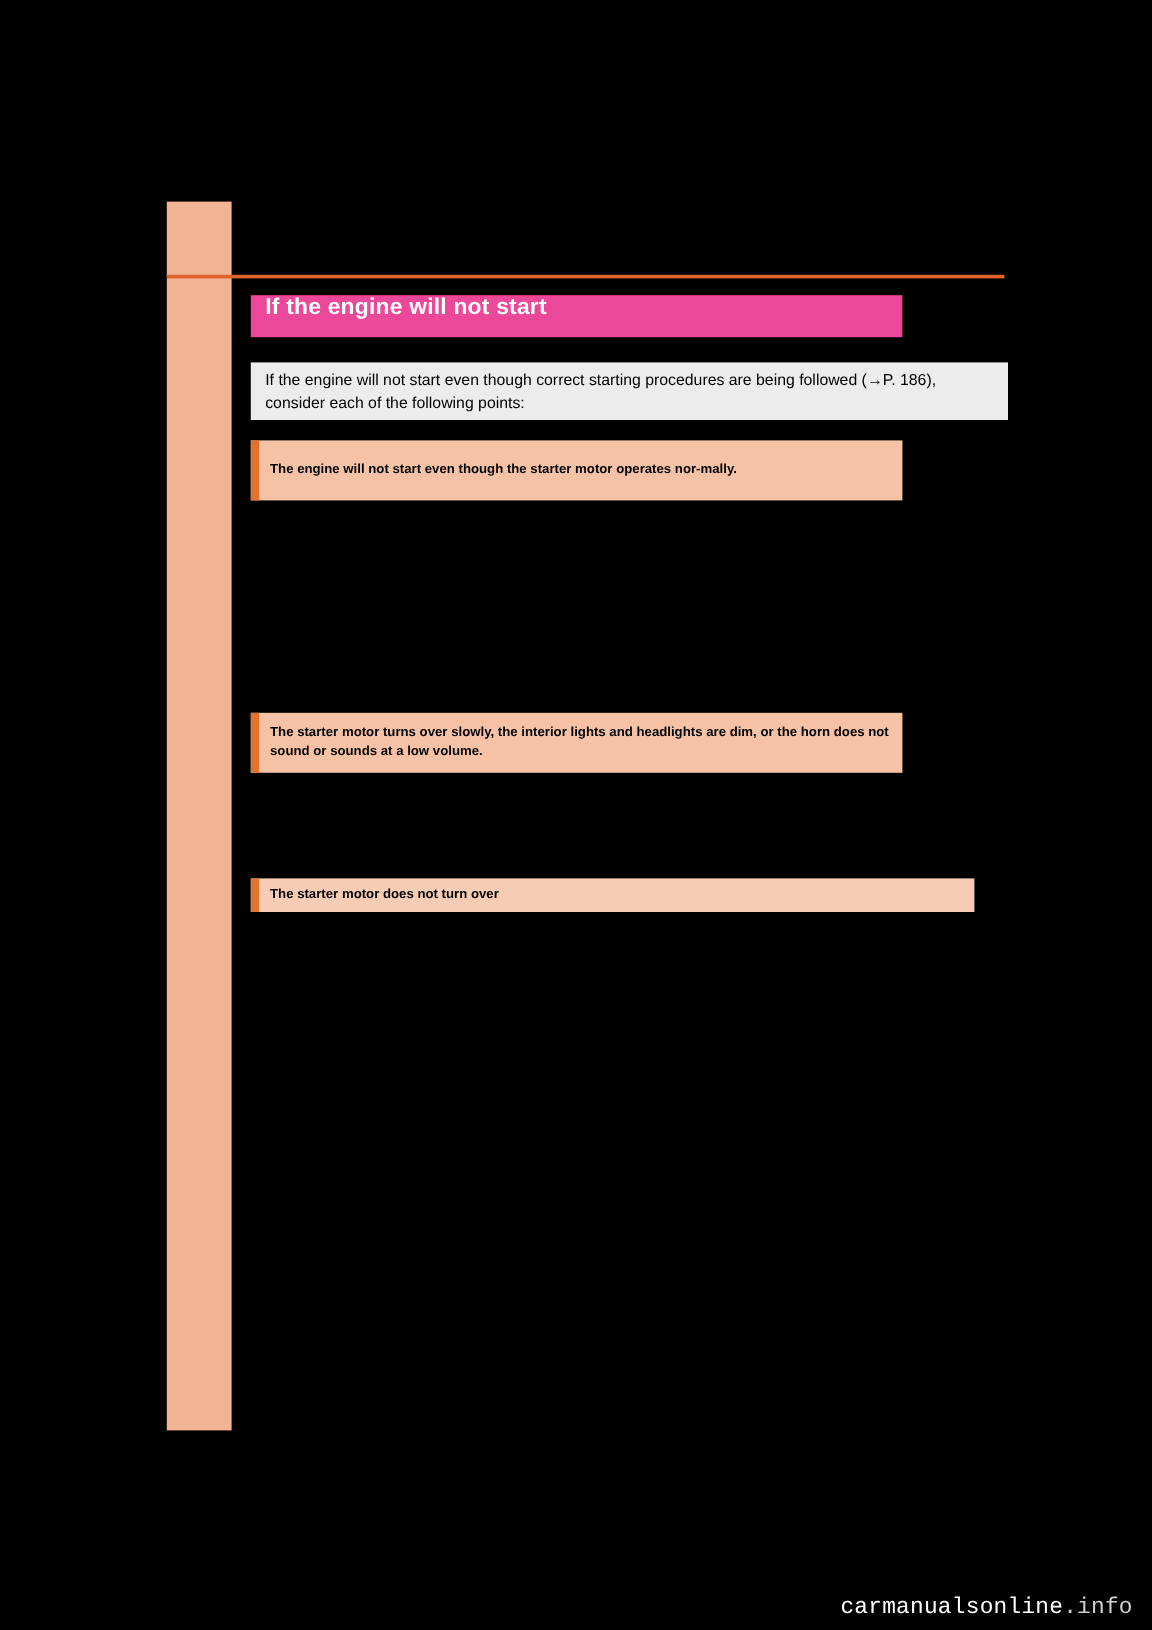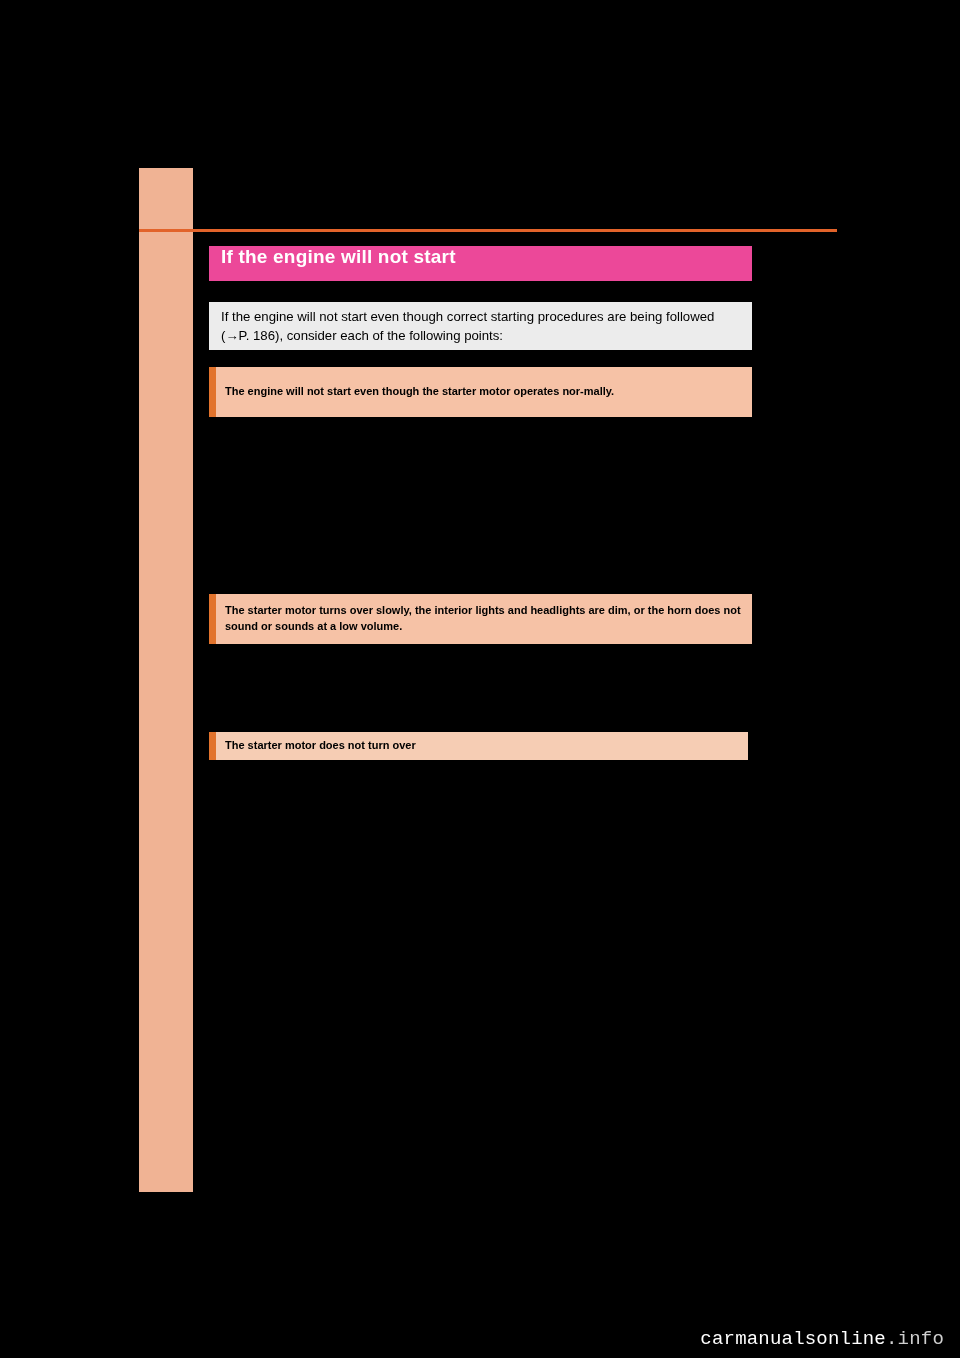--- a/index.html
+++ b/index.html
@@ -80,21 +80,21 @@
     padding: 6px 10px 6px 9px;
     font-size: 11px;
     line-height: 1.45;
     color: #000000;
     font-weight: bold;
   }
 
   #box-intro {
     left: 209px;
     top: 302px;
-    width: 543px;
+    width: 631px;
     height: 48px;
     background: #ececec;
   }
   #box-intro .bar { background: #ececec; width: 0; }
   #box-intro .box-text {
     font-weight: normal;
     padding-left: 12px;
     font-size: 13.2px;
   }
 
@@ -111,21 +111,21 @@
     top: 594px;
     width: 543px;
     height: 50px;
     background: #f6c2a6;
     justify-content: center;
   }
 
   #box-no-turn {
     left: 209px;
     top: 732px;
-    width: 539px;
+    width: 603px;
     height: 28px;
     background: #f6cdb4;
   }
   #box-no-turn .box-text { padding-top: 3px; padding-bottom: 3px; }
 
   
   #footer-watermark {
     position: absolute;
     right: 16px;
     bottom: 8px;

